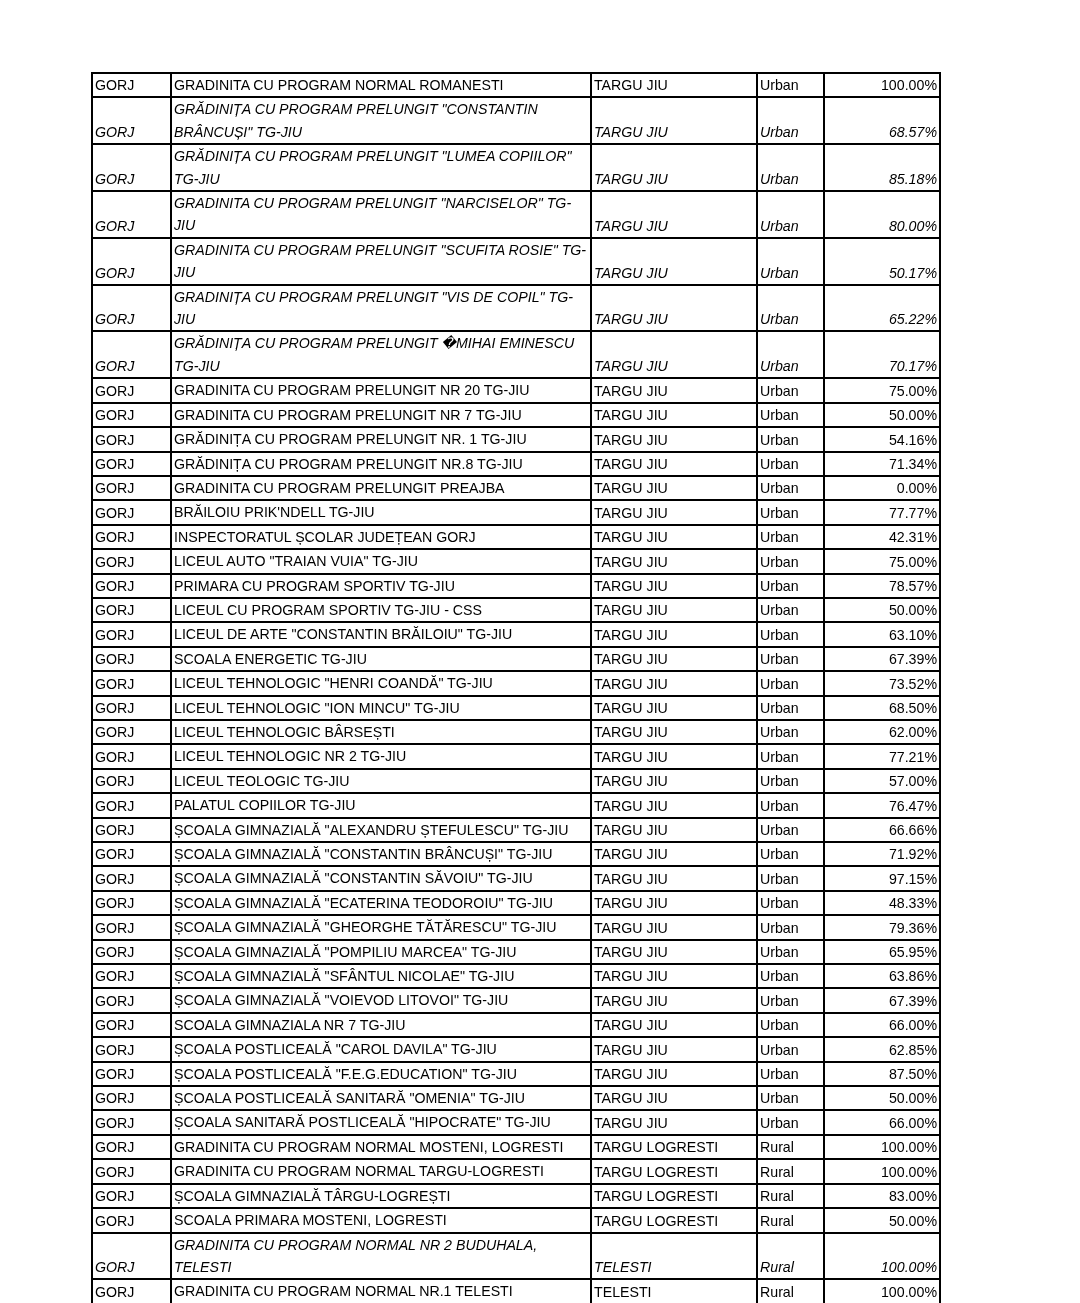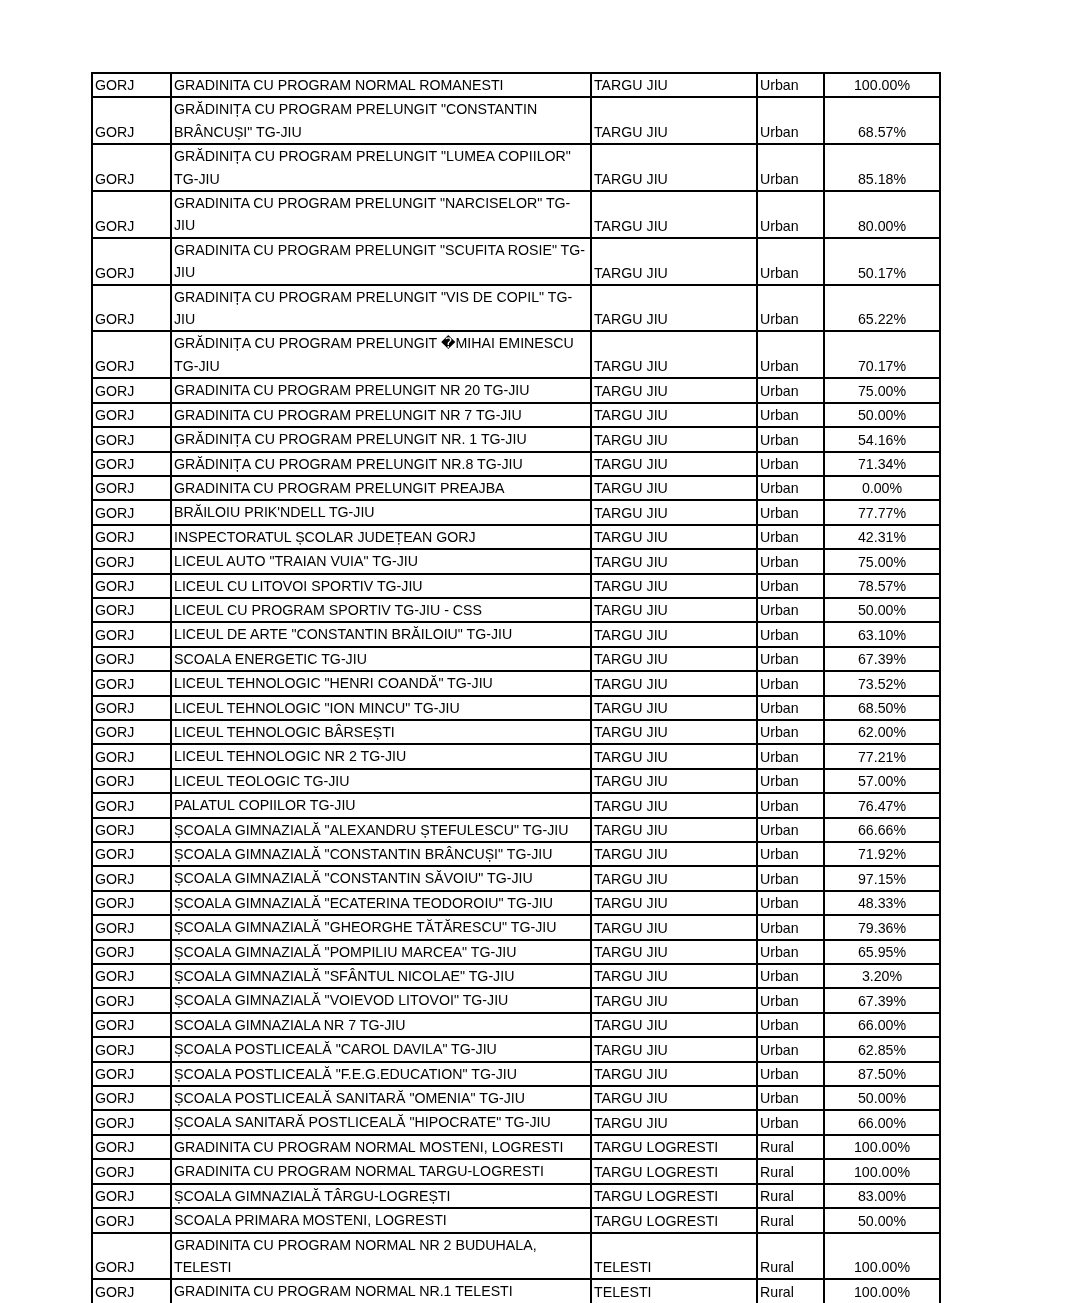--- a/index.html
+++ b/index.html
@@ -3,25 +3,25 @@
 <meta charset="utf-8">
 <style>
   html, body { margin:0; padding:0; background:#ffffff; }
   body { width:1080px; height:1303px; position:relative; overflow:hidden;
          font-family:"Liberation Sans", "DejaVu Sans", sans-serif; color:#000; }
   table.sheet { position:absolute; left:91px; top:72px; border-collapse:collapse;
                 table-layout:fixed; width:848px; }
   table.sheet td { border:2px solid #000; padding:0 2px; font-size:14.2px;
                    vertical-align:bottom; line-height:22px; height:20.4px;
                    white-space:nowrap; overflow:hidden; }
-  table.sheet tr.tall td { height:42.9px; }
+  table.sheet tr.tall td { height:42.9px;font-style:italic; }
   table.sheet td.name { white-space:normal; line-height:22.4px; }
   col.c1 { width:79px; } col.c2 { width:420px; } col.c3 { width:166px; }
   col.c4 { width:67px; } col.c5 { width:116px; }
-  td.pct { text-align:center; }
+  td.pct { text-align:right; }
 </style>
 </head>
 <body>
 
 <table class="sheet">
   <colgroup>
       <col class="c1">
       <col class="c2">
       <col class="c3">
       <col class="c4">
@@ -129,21 +129,21 @@
     </tr>
       <tr style="">
       <td>GORJ</td>
       <td class="name">LICEUL AUTO "TRAIAN VUIA" TG-JIU</td>
       <td>TARGU JIU</td>
       <td>Urban</td>
       <td class="pct">75.00%</td>
     </tr>
       <tr style="">
       <td>GORJ</td>
-      <td class="name">LICEUL CU LITOVOI SPORTIV TG-JIU</td>
+      <td class="name">PRIMARA CU PROGRAM SPORTIV TG-JIU</td>
       <td>TARGU JIU</td>
       <td>Urban</td>
       <td class="pct">78.57%</td>
     </tr>
       <tr style="">
       <td>GORJ</td>
       <td class="name">LICEUL CU PROGRAM SPORTIV TG-JIU - CSS</td>
       <td>TARGU JIU</td>
       <td>Urban</td>
       <td class="pct">50.00%</td>
@@ -244,21 +244,21 @@
       <td class="name">ȘCOALA GIMNAZIALĂ "POMPILIU MARCEA" TG-JIU</td>
       <td>TARGU JIU</td>
       <td>Urban</td>
       <td class="pct">65.95%</td>
     </tr>
       <tr style="">
       <td>GORJ</td>
       <td class="name">ȘCOALA GIMNAZIALĂ "SFÂNTUL NICOLAE" TG-JIU</td>
       <td>TARGU JIU</td>
       <td>Urban</td>
-      <td class="pct">3.20%</td>
+      <td class="pct">63.86%</td>
     </tr>
       <tr style="">
       <td>GORJ</td>
       <td class="name">ȘCOALA GIMNAZIALĂ "VOIEVOD LITOVOI" TG-JIU</td>
       <td>TARGU JIU</td>
       <td>Urban</td>
       <td class="pct">67.39%</td>
     </tr>
       <tr style="">
       <td>GORJ</td>

